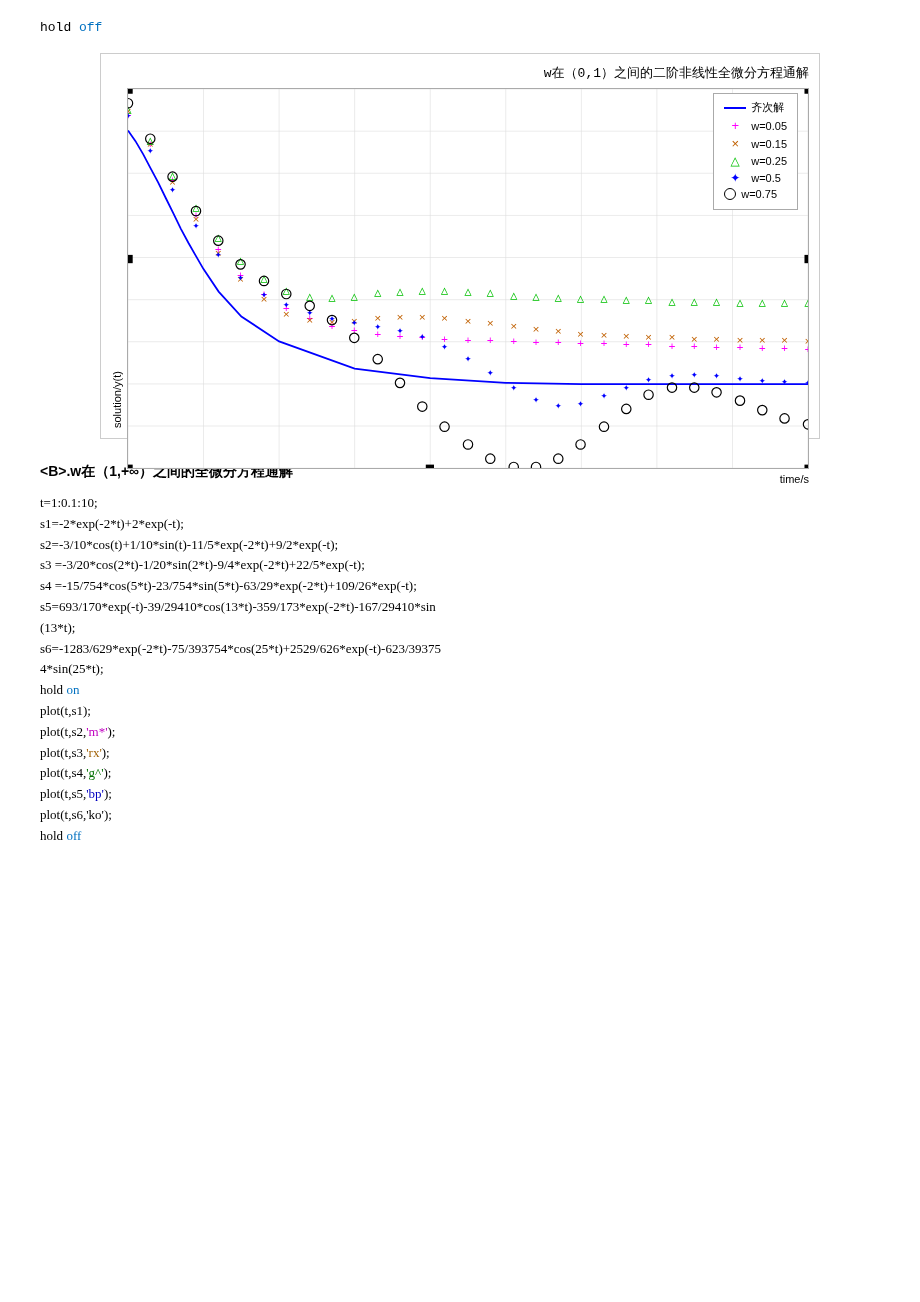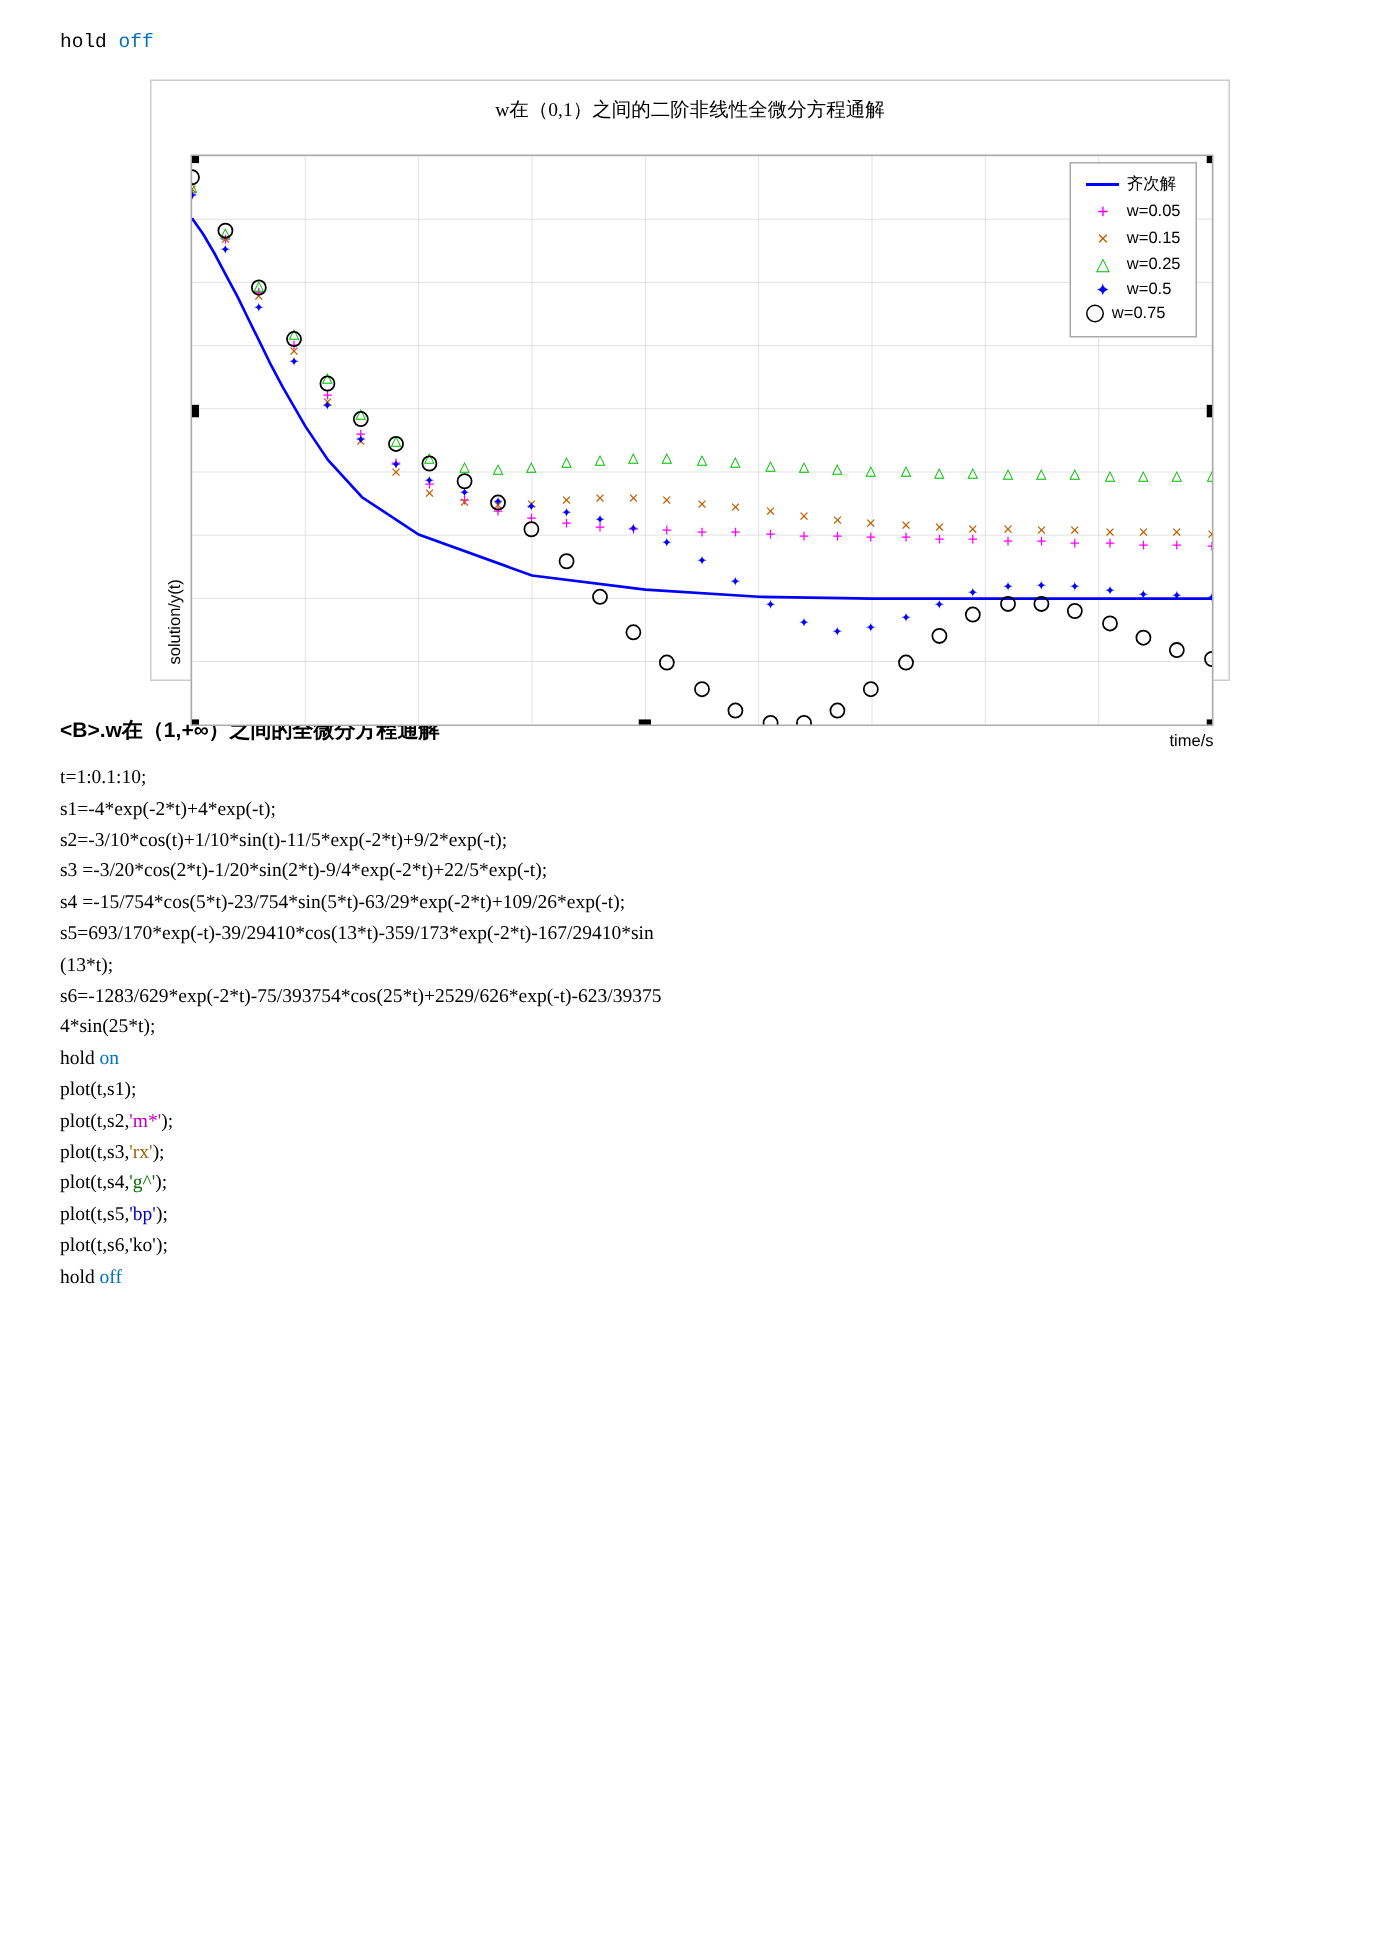--- a/index.html
+++ b/index.html
@@ -23,25 +23,25 @@
     .plot-container {
       border: 1px solid #ccc;
       width: 720px;
       margin: 0 auto 24px auto;
       background: #fff;
       padding: 10px;
       position: relative;
     }
 
     .plot-title {
-      text-align: center;
-      font-family: Liberation Serif, serif;
+      text-align: right;
+      font-family: Liberation Mono, monospace;
       font-size: 13px;
       font-weight: normal;
-      margin-bottom: 21px;
+      margin-bottom: 6px;
     }
 
     .plot-inner {
       display: flex;
       position: relative;
       height: 340px;
     }
 
     .y-axis-label {
       writing-mode: vertical-rl;
@@ -428,21 +428,21 @@
     </div>
   </div>
 </div>
 
 <div class="section-heading">
   <span style="font-weight:bold;">&lt;B&gt;</span><span>.w在（1,+∞）之间的全微分方程通解</span>
 </div>
 
 <div class="code-block">
   <div>t=1:0.1:10;</div>
-  <div>s1=-4*exp(-2*t)+4*exp(-t);</div>
+  <div>s1=-2*exp(-2*t)+2*exp(-t);</div>
   <div>s2=-3/10*cos(t)+1/10*sin(t)-11/5*exp(-2*t)+9/2*exp(-t);</div>
   <div>s3 =-3/20*cos(2*t)-1/20*sin(2*t)-9/4*exp(-2*t)+22/5*exp(-t);</div>
   <div>s4 =-15/754*cos(5*t)-23/754*sin(5*t)-63/29*exp(-2*t)+109/26*exp(-t);</div>
   <div>s5=693/170*exp(-t)-39/29410*cos(13*t)-359/173*exp(-2*t)-167/29410*sin</div>
   <div>(13*t);</div>
   <div>s6=-1283/629*exp(-2*t)-75/393754*cos(25*t)+2529/626*exp(-t)-623/39375</div>
   <div>4*sin(25*t);</div>
   <div>hold <span class="kw-blue">on</span></div>
   <div>plot(t,s1);</div>
   <div>plot(t,s2,<span class="str-m">'m*'</span>);</div>

